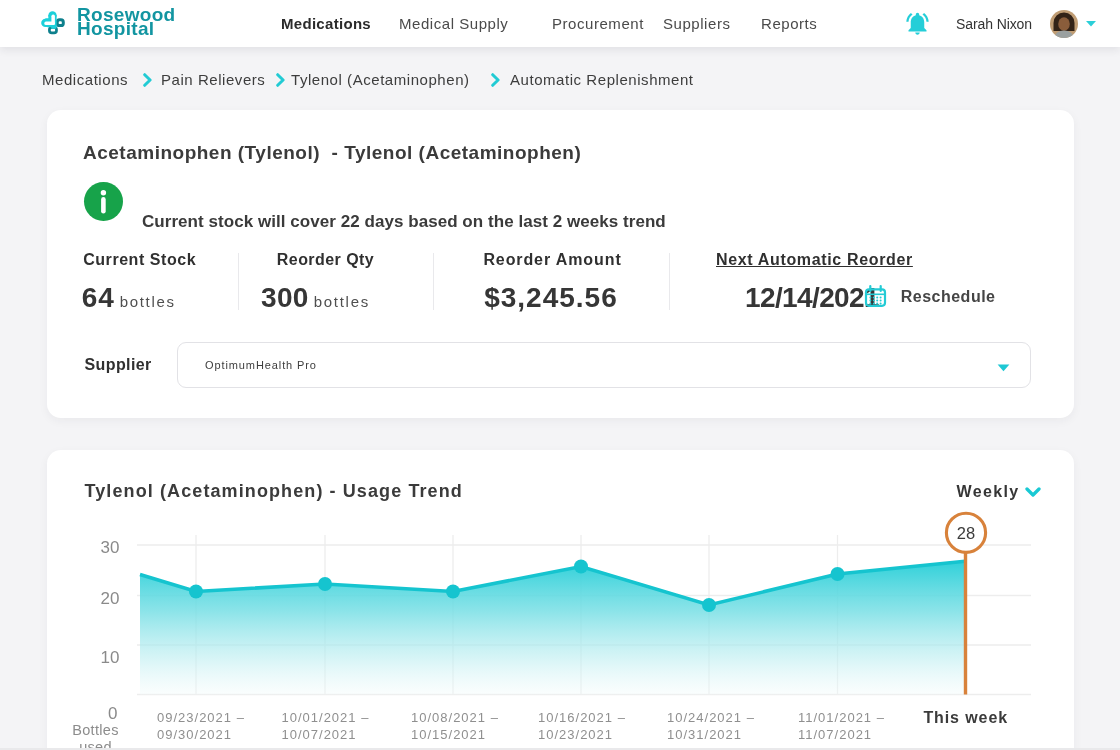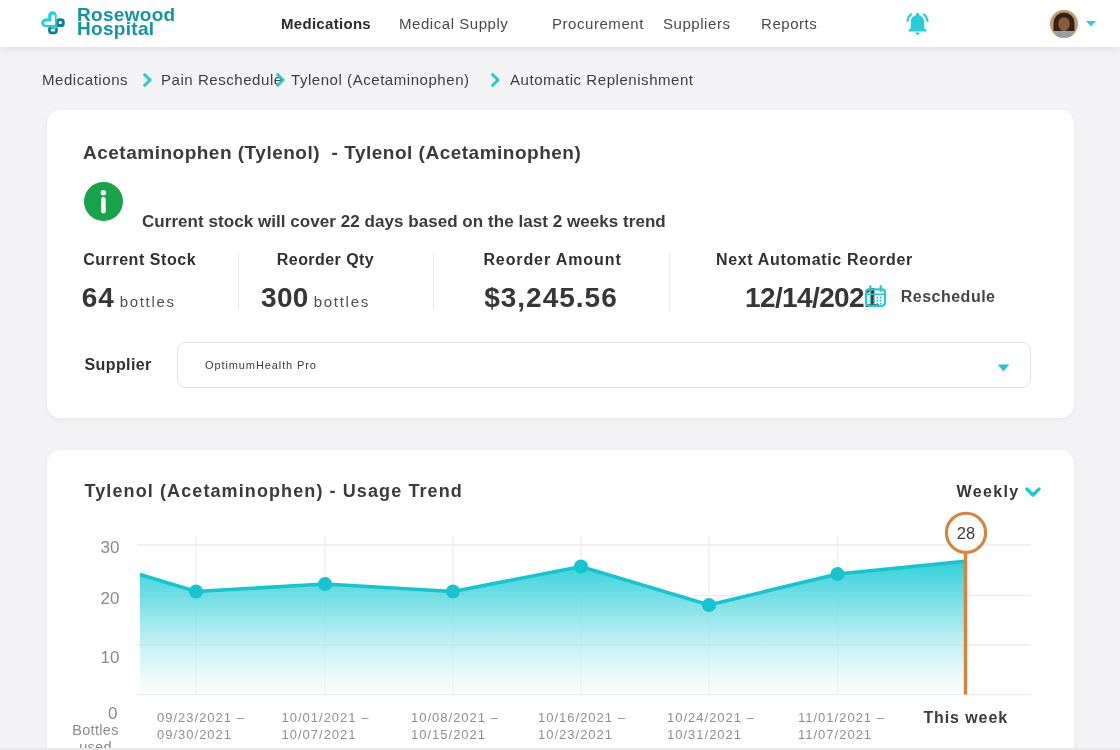--- a/index.html
+++ b/index.html
@@ -66,20 +66,21 @@
   <div class="logo-tx">Rosewood<br>Hospital</div>
   <div class="nav b" style="left:281px;">Medications</div>
   <div class="nav" style="left:399px;">Medical Supply</div>
   <div class="nav" style="left:552px;text-align:right;">Procurement</div>
   <div class="nav" style="left:663px;">Suppliers</div>
   <div class="nav" style="left:761px;">Reports</div>
   <svg style="position:absolute;left:904px;top:10px;" width="27" height="27" viewBox="0 0 24 24" fill="#25ced8">
     <path d="M12 22c1.1 0 2-.9 2-2h-4c0 1.1.9 2 2 2zm6-6v-5c0-3.07-1.63-5.64-4.5-6.32V4c0-.83-.67-1.5-1.5-1.5s-1.5.67-1.5 1.5v.68C7.63 5.36 6 7.92 6 11v5l-2 2v1h16v-1l-2-2z"></path>
     <path d="M7.58 4.08 6.15 2.65C3.75 4.48 2.17 7.3 2.03 10.5h2c.14-2.65 1.49-4.97 3.55-6.42zm12.39 6.42h2c-.15-3.2-1.72-6.02-4.12-7.85l-1.42 1.43c2.05 1.45 3.4 3.77 3.54 6.42z"></path>
   </svg>
+  <div class="uname" style="left:956px;">Sarah Nixon</div>
   <svg style="position:absolute;left:1050px;top:10px;" width="28" height="28" viewBox="0 0 28 28">
     <defs>
         <clipPath id="avc">
           <circle cx="14" cy="14" r="14"></circle>
         </clipPath>
       </defs>
     <g clip-path="url(#avc)">
       <rect width="28" height="28" fill="#c09d74"></rect>
       <path d="M3.5 13 a10.5 10.5 0 0 1 21 0 v8 h-21 z" fill="#332317"></path>
       <ellipse cx="14" cy="14" rx="5.8" ry="6.8" fill="#8a5d3b"></ellipse>
@@ -88,21 +89,21 @@
   </svg>
   <svg style="position:absolute;left:1085px;top:20px;" width="12" height="8" viewBox="0 0 12 8">
       <path d="M1 1 l5 5.4 5-5.4 z" fill="#2bcfd8"></path>
     </svg>
 </div>
 
 <div class="crumb" style="left:42px;">Medications</div>
 <svg class="csep" style="left:142.6px;" width="9" height="14" viewBox="0 0 9 14">
     <path d="M1.7 1.7 L7.1 7 L1.7 12.3" fill="none" stroke="#22cbd4" stroke-width="3" stroke-linecap="round" stroke-linejoin="round"></path>
   </svg>
-<div class="crumb" style="left:161px;">Pain Reschedule</div>
+<div class="crumb" style="left:161px;">Pain Relievers</div>
 <svg class="csep" style="left:275.5px;" width="9" height="14" viewBox="0 0 9 14">
     <path d="M1.7 1.7 L7.1 7 L1.7 12.3" fill="none" stroke="#22cbd4" stroke-width="3" stroke-linecap="round" stroke-linejoin="round"></path>
   </svg>
 <div class="crumb" style="left:291px;">Tylenol (Acetaminophen)</div>
 <svg class="csep" style="left:491px;" width="9" height="14" viewBox="0 0 9 14">
     <path d="M1.7 1.7 L7.1 7 L1.7 12.3" fill="none" stroke="#22cbd4" stroke-width="3" stroke-linecap="round" stroke-linejoin="round"></path>
   </svg>
 <div class="crumb" style="left:510px;">Automatic Replenishment</div>
 
 <div class="t1">Acetaminophen (Tylenol)&nbsp; - Tylenol (Acetaminophen)</div>
@@ -116,21 +117,21 @@
 
 <div class="slabel" style="left:83.2px; letter-spacing:0.55px;">Current Stock</div>
 <div class="sval" style="left:81.7px; letter-spacing:0.9px;">64<small style="margin-left:5px;">bottles</small></div>
 <div class="sdiv" style="left:237.6px;"></div>
 <div class="slabel" style="left:276.8px; letter-spacing:0.45px;">Reorder Qty</div>
 <div class="sval" style="left:261px; letter-spacing:0.35px;">300<small style="margin-left:5px;">bottles</small></div>
 <div class="sdiv" style="left:432.5px;"></div>
 <div class="slabel" style="left:483.4px; letter-spacing:0.9px;">Reorder Amount</div>
 <div class="sval" style="left:484.2px; letter-spacing:1.0px;">$3,245.56</div>
 <div class="sdiv" style="left:668.6px;"></div>
-<div class="slabel" style="left:716px; letter-spacing:0.65px;">Next Automatic Reorder</div>
+<div class="slabel" style="left:716px; letter-spacing:0.65px;text-decoration:underline;">Next Automatic Reorder</div>
 <div class="sval" style="left:745px; letter-spacing:-0.62px;">12/14/2021</div>
 <svg style="position:absolute;left:863.5px;top:284.8px;" width="23" height="22" viewBox="0 0 23 22">
   <rect x="2" y="4.4" width="19" height="16.4" rx="3" fill="none" stroke="#23cbd5" stroke-width="2.2"></rect>
   <line x1="6.3" y1="1.1" x2="6.3" y2="6" stroke="#23cbd5" stroke-width="2.2" stroke-linecap="round"></line>
   <line x1="16.7" y1="1.1" x2="16.7" y2="6" stroke="#23cbd5" stroke-width="2.2" stroke-linecap="round"></line>
   <line x1="3" y1="9.3" x2="20" y2="9.3" stroke="#23cbd5" stroke-width="1.6"></line>
   <g fill="#23cbd5">
     <circle cx="6.4" cy="12.6" r="1"></circle>
       <circle cx="9.8" cy="12.6" r="1"></circle>
       <circle cx="13.2" cy="12.6" r="1"></circle>

